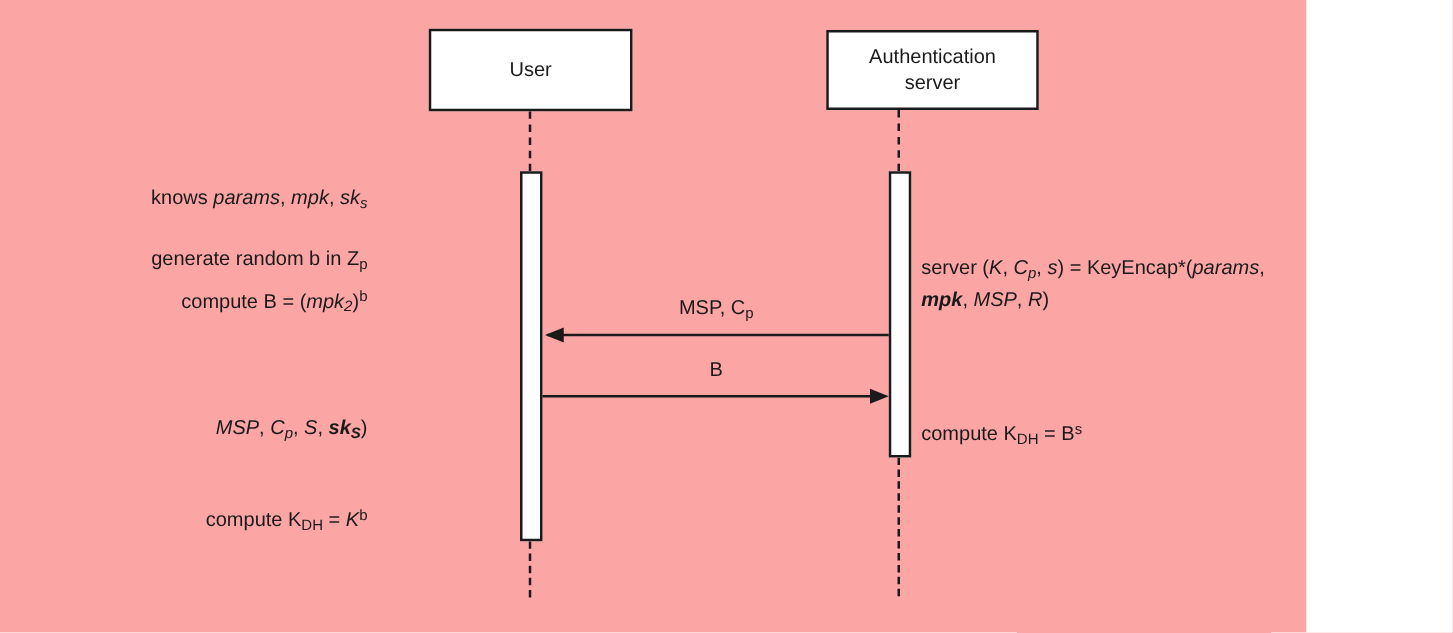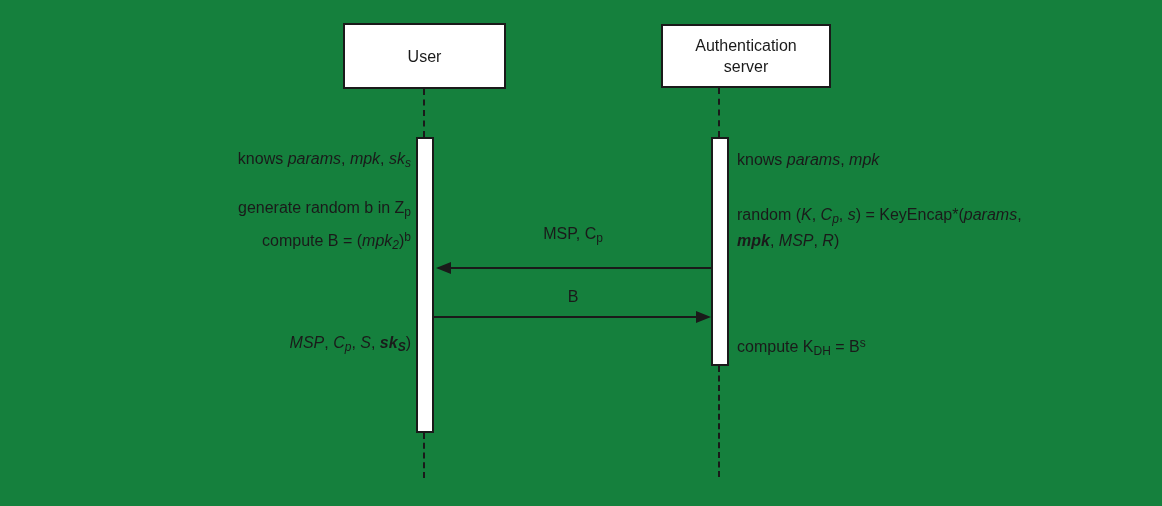--- a/index.html
+++ b/index.html
@@ -1,20 +1,20 @@
 <!DOCTYPE html>
 <html><head>
 <meta charset="utf-8">
 <style>
   html, body { margin: 0; padding: 0; background: #ffffff; }
   .canvas {
     position: relative;
-    width: 1162px;
+    width: 1045px;
     height: 506px;
-    background: #15803d;
+    background: #fca5a5;
     font-family: "Liberation Sans", "DejaVu Sans", sans-serif;
     color: #1a1a1a;
     overflow: hidden;
   }
   
   .actor {
     position: absolute;
     border: 2px solid #1a1a1a;
     background: #ffffff;
     display: flex;
@@ -72,21 +72,21 @@
   .ah-right { left: 696px; top: 311px; border-left: 15px solid #1a1a1a; }
   .msg-label {
     position: absolute;
     left: 435px;
     width: 276px;
     text-align: center;
     font-size: 16px;
     line-height: 22px;
     z-index: 2;
   }
-  .msg1-label { top: 223px; }
+  .msg1-label { top: 236px; }
   .msg2-label { top: 286px; }
   
   .note {
     position: absolute;
     font-size: 16px;
     line-height: 22px;
     height: 22px;
     white-space: nowrap;
     z-index: 2;
   }
@@ -134,19 +134,19 @@
   <div class="msg-label msg1-label"><span>MSP, C</span><span class="st-sub">p</span></div>
 
   <div class="msg-line msg2-line"></div>
   <div class="arrowhead ah-right"></div>
   <div class="msg-label msg2-label"><span>B</span></div>
 
   <div class="note note-left nl1"><span>knows </span><span class="st-i">params</span><span>, </span><span class="st-i">mpk</span><span>, </span><span class="st-i">sk</span><span class="st-i st-sub">s</span></div>
   <div class="note note-left nl2"><span>generate random b in Z</span><span class="st-sub">p</span></div>
   <div class="note note-left nl3"><span>compute B = (</span><span class="st-i">mpk</span><span class="st-i st-sub">2</span><span>)</span><span class="st-sup">b</span></div>
   <div class="note note-left nl5"><span class="st-i">MSP</span><span>, </span><span class="st-i">C</span><span class="st-i st-sub">p</span><span>, </span><span class="st-i">S</span><span>, </span><span class="st-bi">sk</span><span class="st-bi st-sub">S</span><span>)</span></div>
+  <div class="note note-left nl6"><span>compute K</span><span class="st-sub">DH</span><span> = </span><span class="st-i">K</span><span class="st-sup">b</span></div>
 
-  <div class="note note-right nr1"><span>knows </span><span class="st-i">params</span><span>, </span><span class="st-i">mpk</span></div>
-  <div class="note note-right nr2"><span>random (</span><span class="st-i">K</span><span>, </span><span class="st-i">C</span><span class="st-i st-sub">p</span><span>, </span><span class="st-i">s</span><span>) = KeyEncap*(</span><span class="st-i">params</span><span>,</span></div>
+  <div class="note note-right nr2"><span>server (</span><span class="st-i">K</span><span>, </span><span class="st-i">C</span><span class="st-i st-sub">p</span><span>, </span><span class="st-i">s</span><span>) = KeyEncap*(</span><span class="st-i">params</span><span>,</span></div>
   <div class="note note-right nr3"><span class="st-bi">mpk</span><span>, </span><span class="st-i">MSP</span><span>, </span><span class="st-i">R</span><span>)</span></div>
   <div class="note note-right nr4"><span>compute K</span><span class="st-sub">DH</span><span> = B</span><span class="st-sup">s</span></div>
 
 </div>
 
 </body></html>

